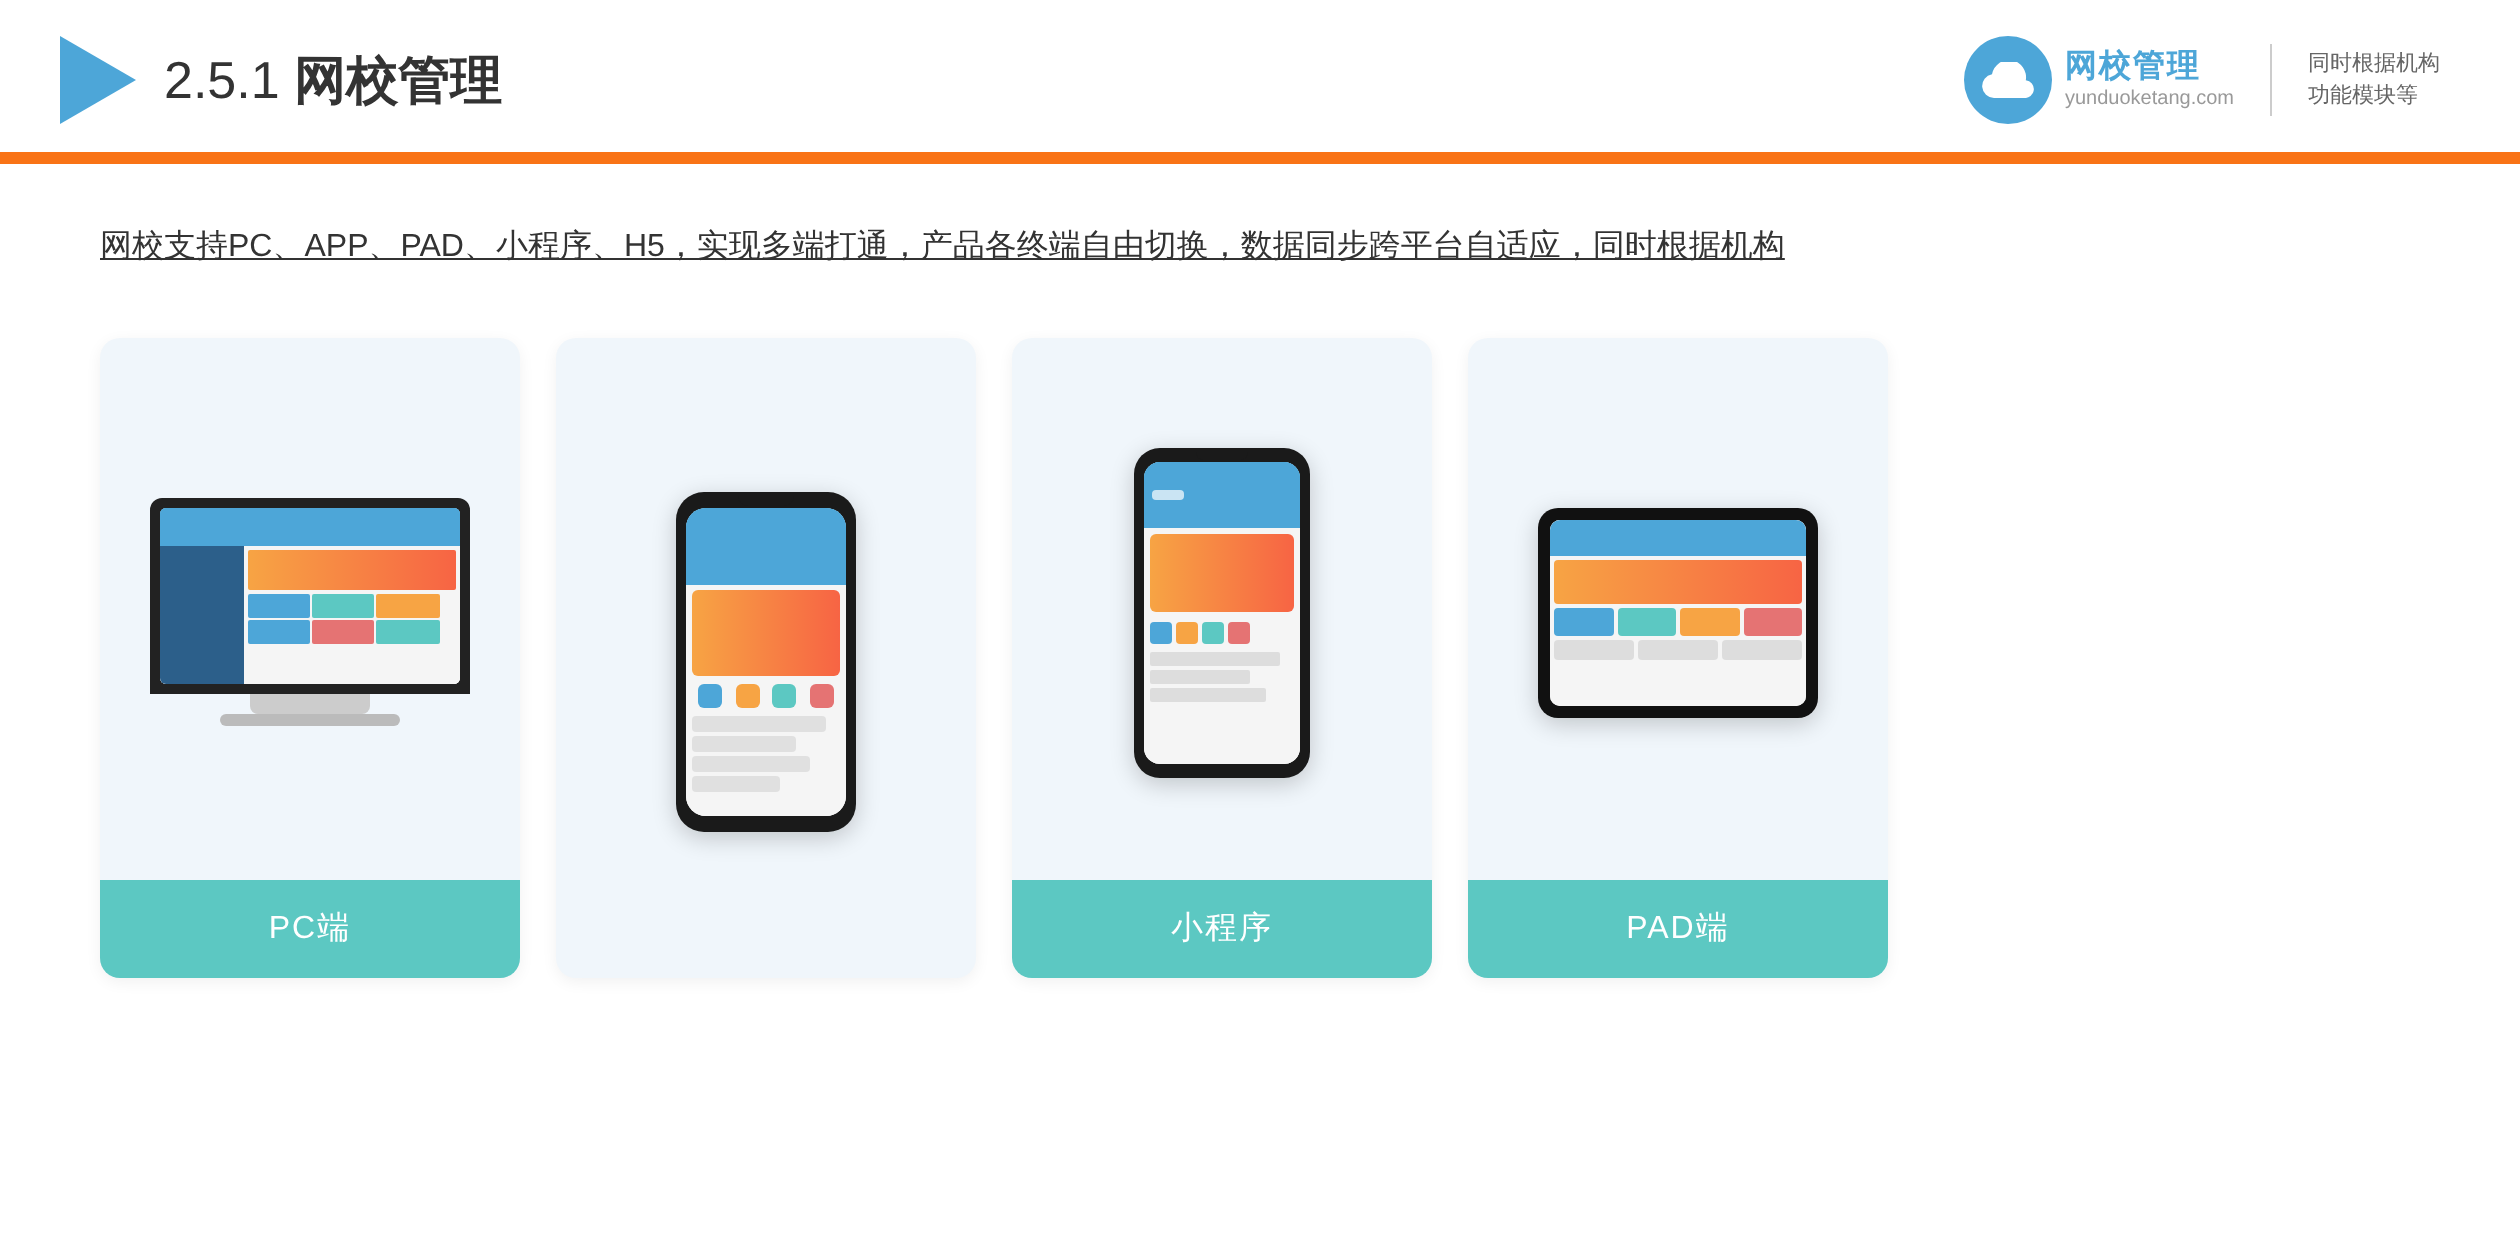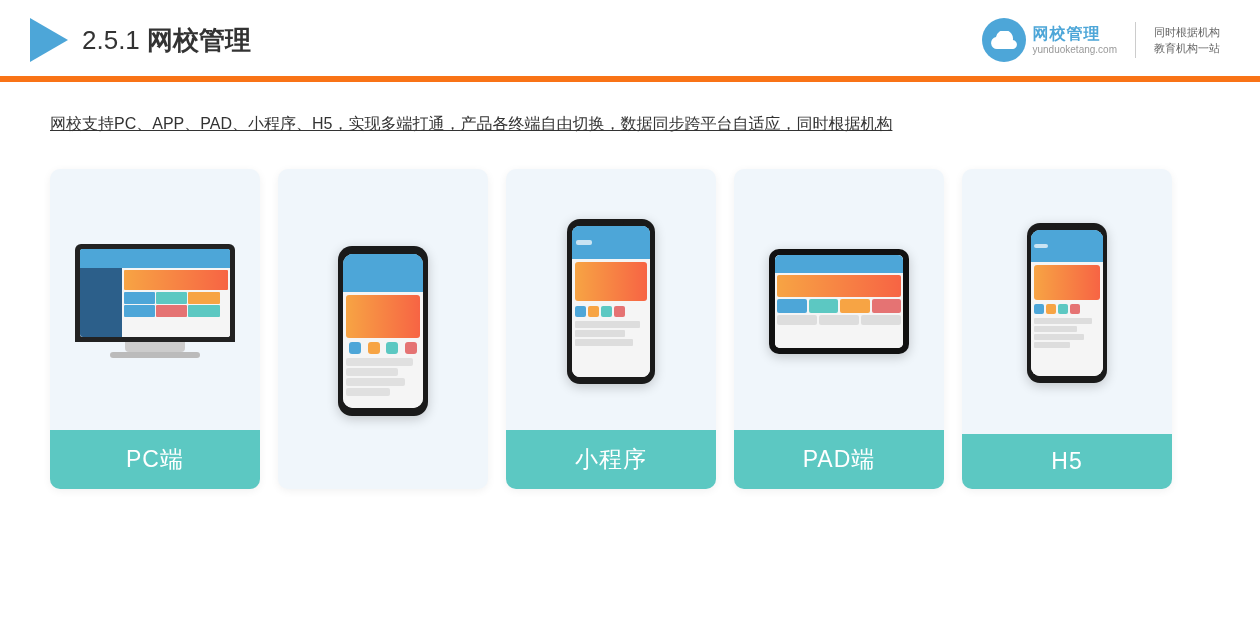--- a/index.html
+++ b/index.html
@@ -152,21 +152,21 @@
       justify-content: center;
       padding: 24px 16px 20px 16px;
       width: 100%;
     }
 
     .card-label-bar {
       width: 100%;
       background: #5cc8c2;
       color: white;
       text-align: center;
-      font-size: 23px;
+      font-size: 16px;
       font-weight: 500;
       padding: 14px 0;
       letter-spacing: 1px;
     }
 
     
     
     .pc-monitor {
       position: relative;
       width: 160px;
@@ -463,21 +463,21 @@
           </svg>
         </div>
         <div class="brand-text">
           <span class="brand-name">网校管理</span>
           <span class="brand-url">yunduoketang.com</span>
         </div>
       </div>
       <div class="brand-divider"></div>
       <div class="brand-slogan">
         <span>同时根据机构</span>
-        <span>教育机构一站</span>
+        <span>功能模块等</span>
       </div>
     </div>
   </div>
 
   <div class="main-content">
     <div class="description">
       <div>网校支持PC、APP、PAD、小程序、H5，实现多端打通，产品各终端自由切换，数据同步跨平台自适应，同时根据机构</div>
     </div>
 
     <div class="cards-row">
@@ -585,45 +585,17 @@
                     <div class="tablet-card-item" style="background:#ddd;height:10px"></div>
                   </div>
                 </div>
               </div>
             </div>
           </div>
         </div>
         <div class="card-label-bar">PAD端</div>
       </div>
 
-      <div class="device-card">
-        <div class="card-image-area">
-          <div class="mini-phone-mockup">
-            <div class="mini-phone-notch"></div>
-            <div class="mini-phone-screen">
-              <div class="screen-fill">
-                <div style="height:22%;background:#4da6d8;display:flex;align-items:center;padding:0 3px;">
-                  <div style="width:14px;height:4px;background:rgba(255,255,255,0.7);border-radius:2px"></div>
-                </div>
-                <div style="margin:3px 3px 2px 3px;height:24%;background:linear-gradient(90deg,#f7a444,#f76444);border-radius:3px"></div>
-                <div style="display:flex;gap:2px;padding:2px 3px;">
-                  <div style="width:10px;height:10px;background:#4da6d8;border-radius:2px"></div>
-                  <div style="width:10px;height:10px;background:#f7a444;border-radius:2px"></div>
-                  <div style="width:10px;height:10px;background:#5cc8c2;border-radius:2px"></div>
-                  <div style="width:10px;height:10px;background:#e57373;border-radius:2px"></div>
-                </div>
-                <div style="padding:2px 3px;display:flex;flex-direction:column;gap:2px;">
-                  <div style="height:6px;background:#ddd;border-radius:1px;width:88%"></div>
-                  <div style="height:6px;background:#ddd;border-radius:1px;width:65%"></div>
-                  <div style="height:6px;background:#ddd;border-radius:1px;width:75%"></div>
-                  <div style="height:6px;background:#ddd;border-radius:1px;width:55%"></div>
-                </div>
-              </div>
-            </div>
-          </div>
-        </div>
-        <div class="card-label-bar">H5</div>
-      </div>
 
     </div>
   </div>
 
 </div>
 
 </body></html>

